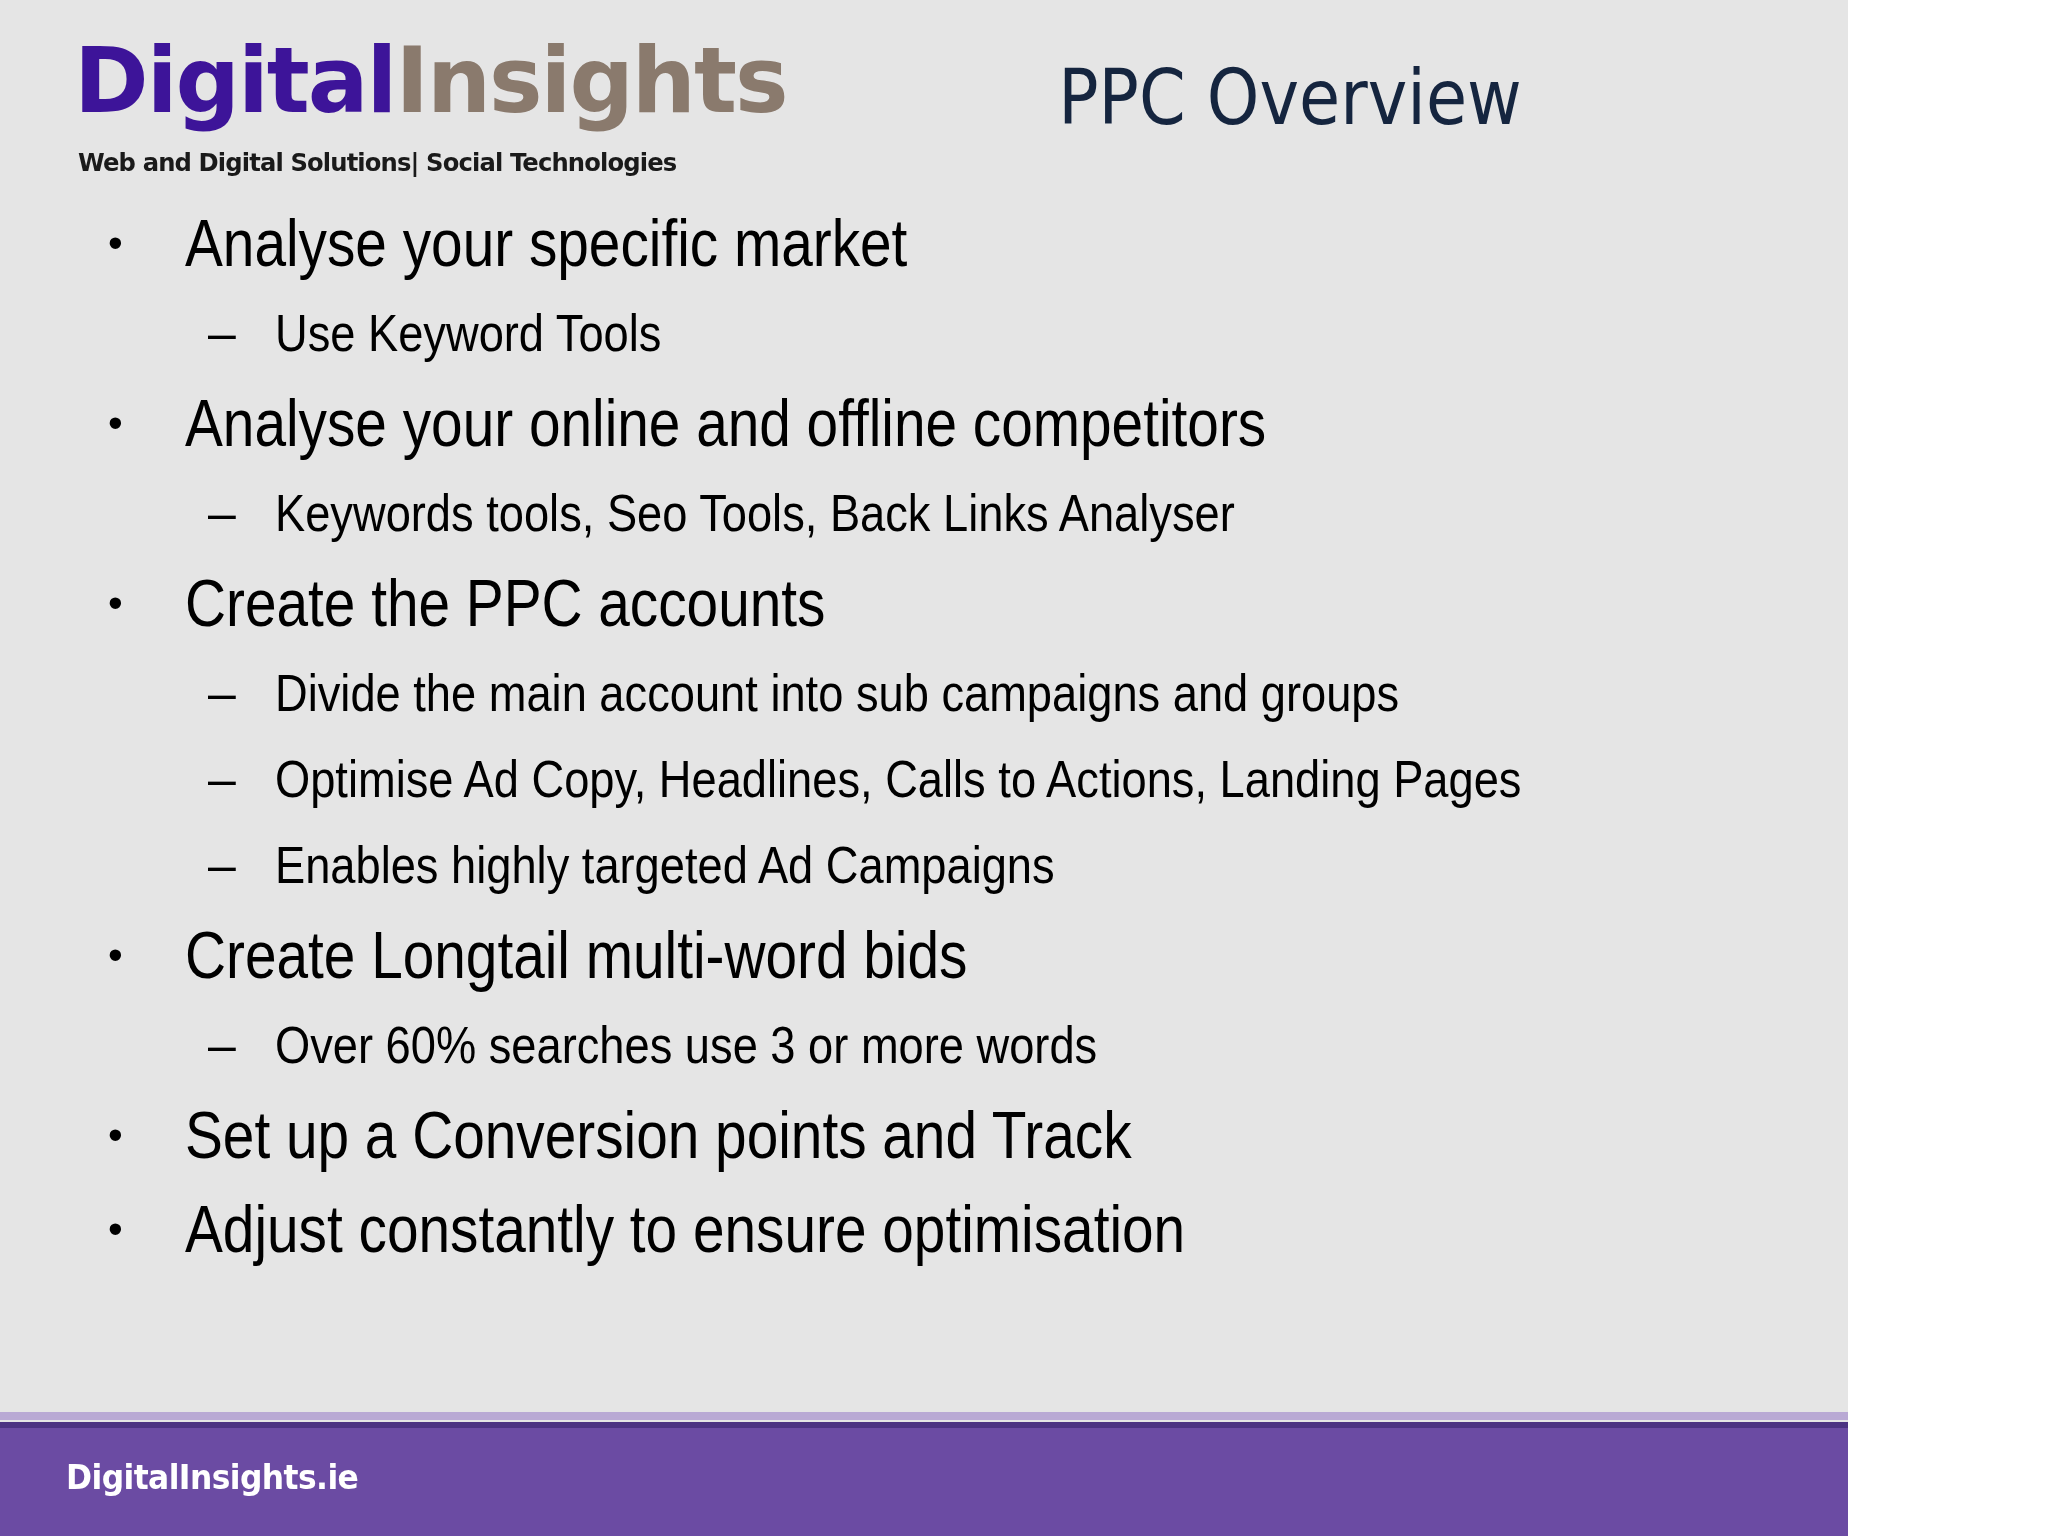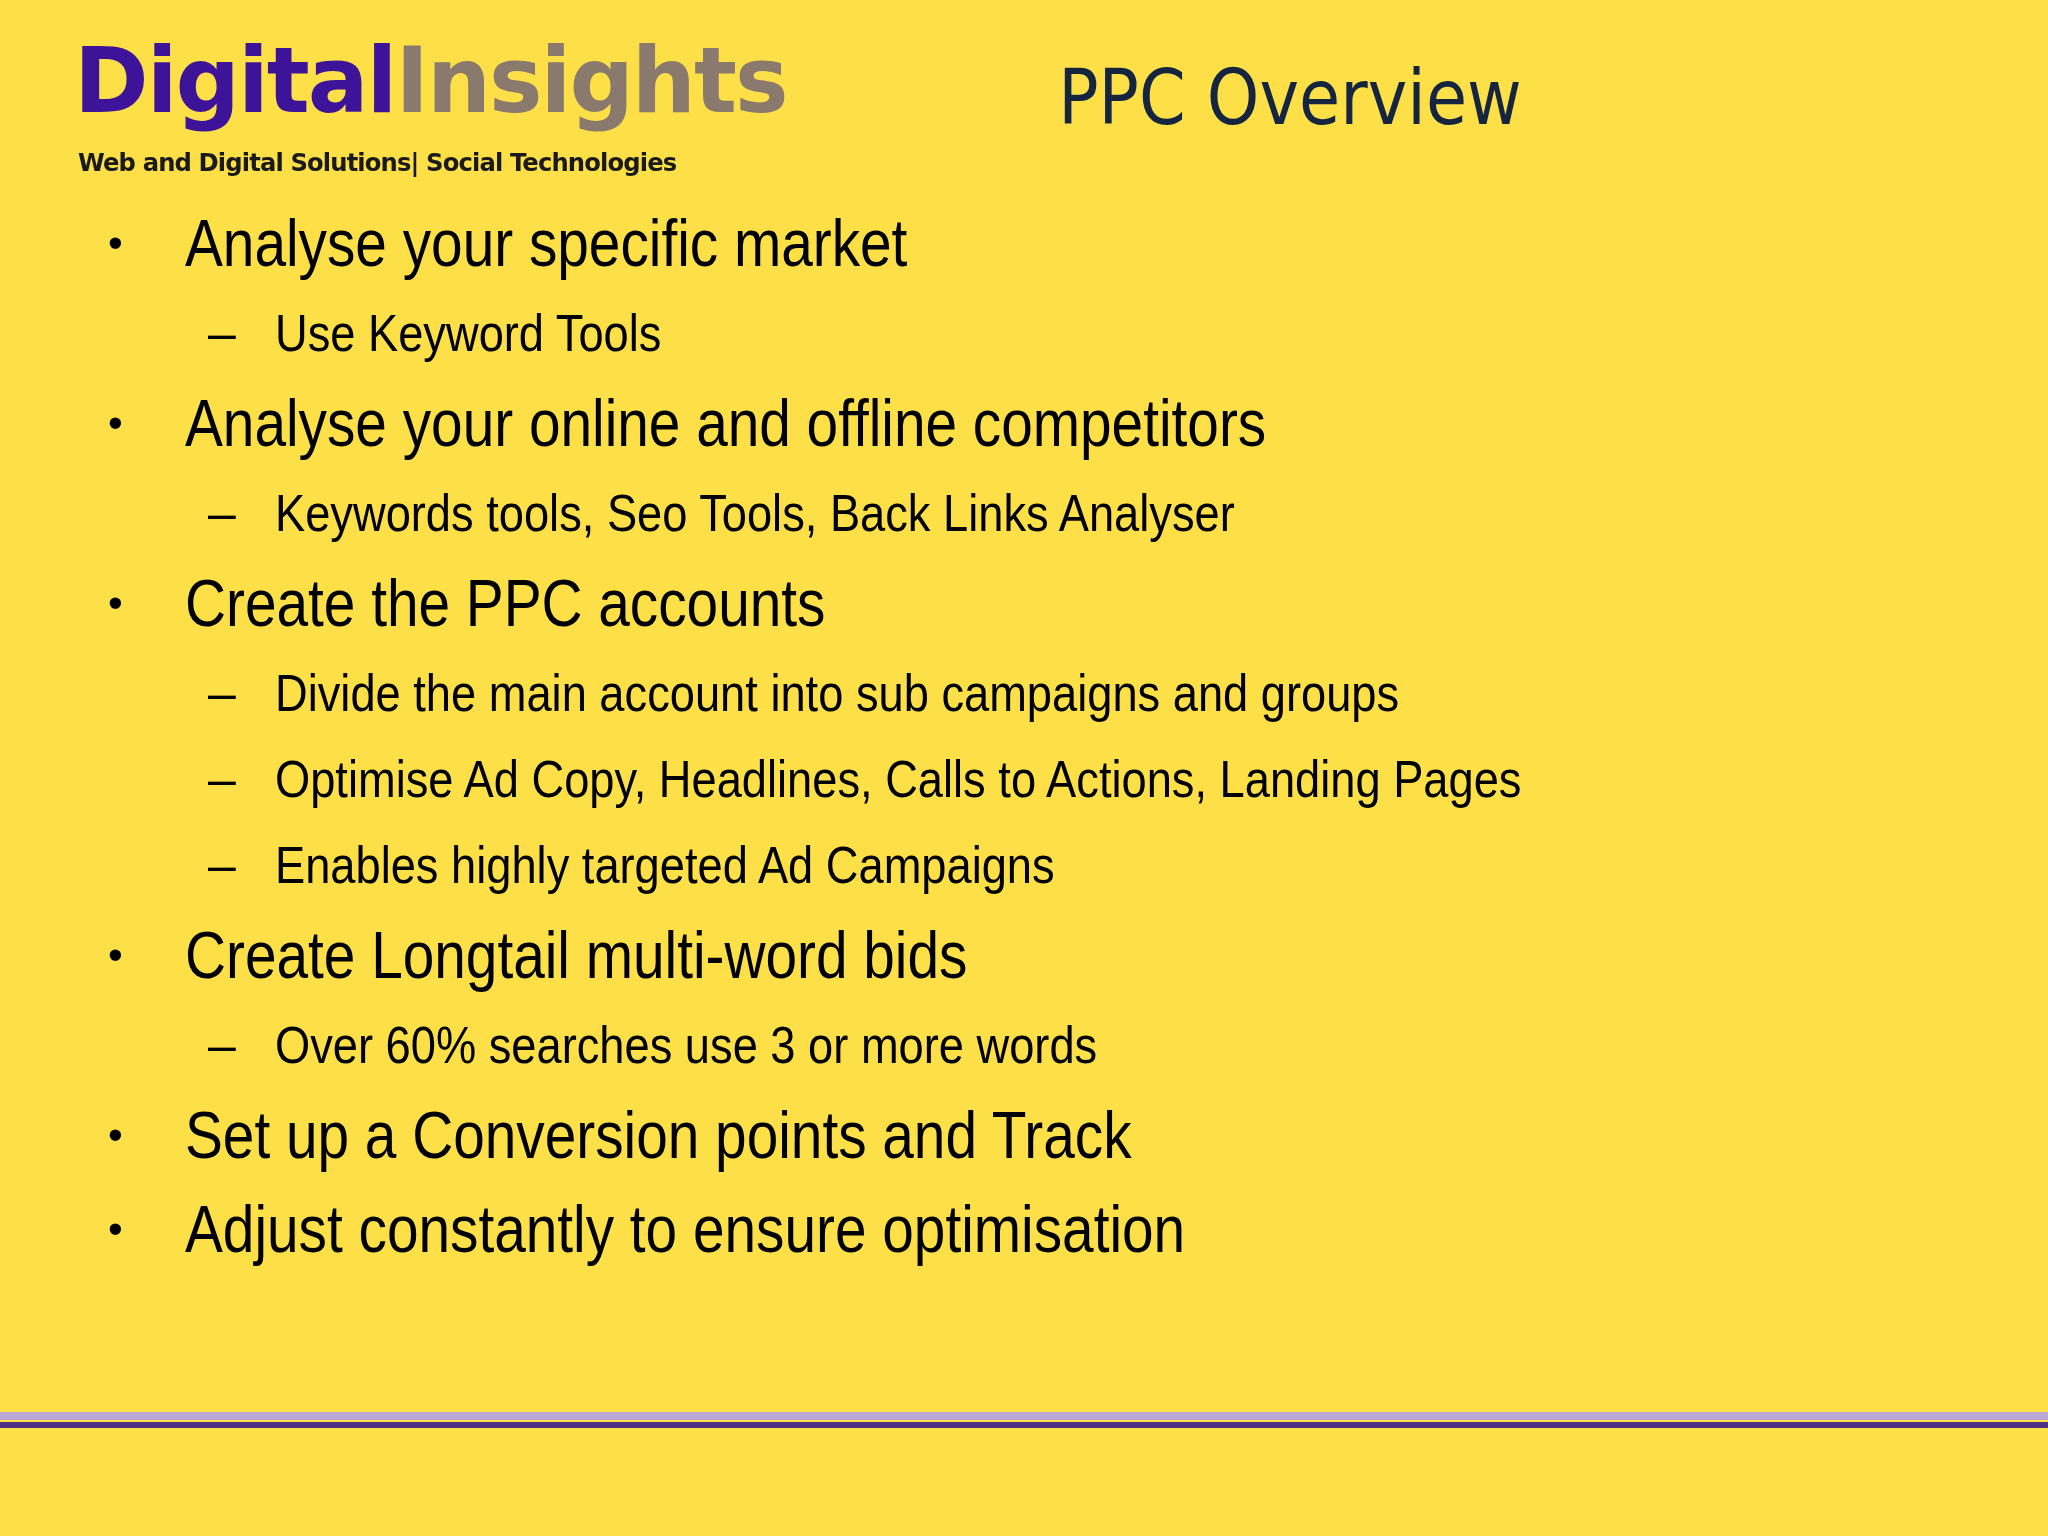--- a/index.html
+++ b/index.html
@@ -3,23 +3,23 @@
 <meta charset="utf-8">
 <title>PPC Overview</title>
 <style>
   html, body {
     margin: 0;
     padding: 0;
     background: #ffffff;
   }
   .slide {
     position: relative;
-    width: 2048px;
+    width: 1848px;
     height: 1536px;
-    background: #fde047;
+    background: #e5e5e5;
     overflow: hidden;
     font-family: "Liberation Sans", sans-serif;
     -webkit-font-smoothing: antialiased;
   }
 
   
   .logo-block {
     position: absolute;
     left: 70px;
     top: 22px;
@@ -187,14 +187,17 @@
       <div class="b-row lvl2"><span class="marker">–</span><span class="txt">Optimise Ad Copy, Headlines, Calls to Actions, Landing Pages</span></div>
       <div class="b-row lvl2"><span class="marker">–</span><span class="txt">Enables highly targeted Ad Campaigns</span></div>
       <div class="b-row lvl1"><span class="marker">•</span><span class="txt">Create Longtail multi-word bids</span></div>
       <div class="b-row lvl2"><span class="marker">–</span><span class="txt">Over 60% searches use 3 or more words</span></div>
       <div class="b-row lvl1"><span class="marker">•</span><span class="txt">Set up a Conversion points and Track</span></div>
       <div class="b-row lvl1"><span class="marker">•</span><span class="txt">Adjust constantly to ensure optimisation</span></div>
     </div>
 
   <div class="footer-hairline-light"></div>
   <div class="footer-hairline-dark"></div>
+  <div class="footer-bar">
+    <div class="footer-text">DigitalInsights.ie</div>
+  </div>
 
 </div>
 
 </body></html>

